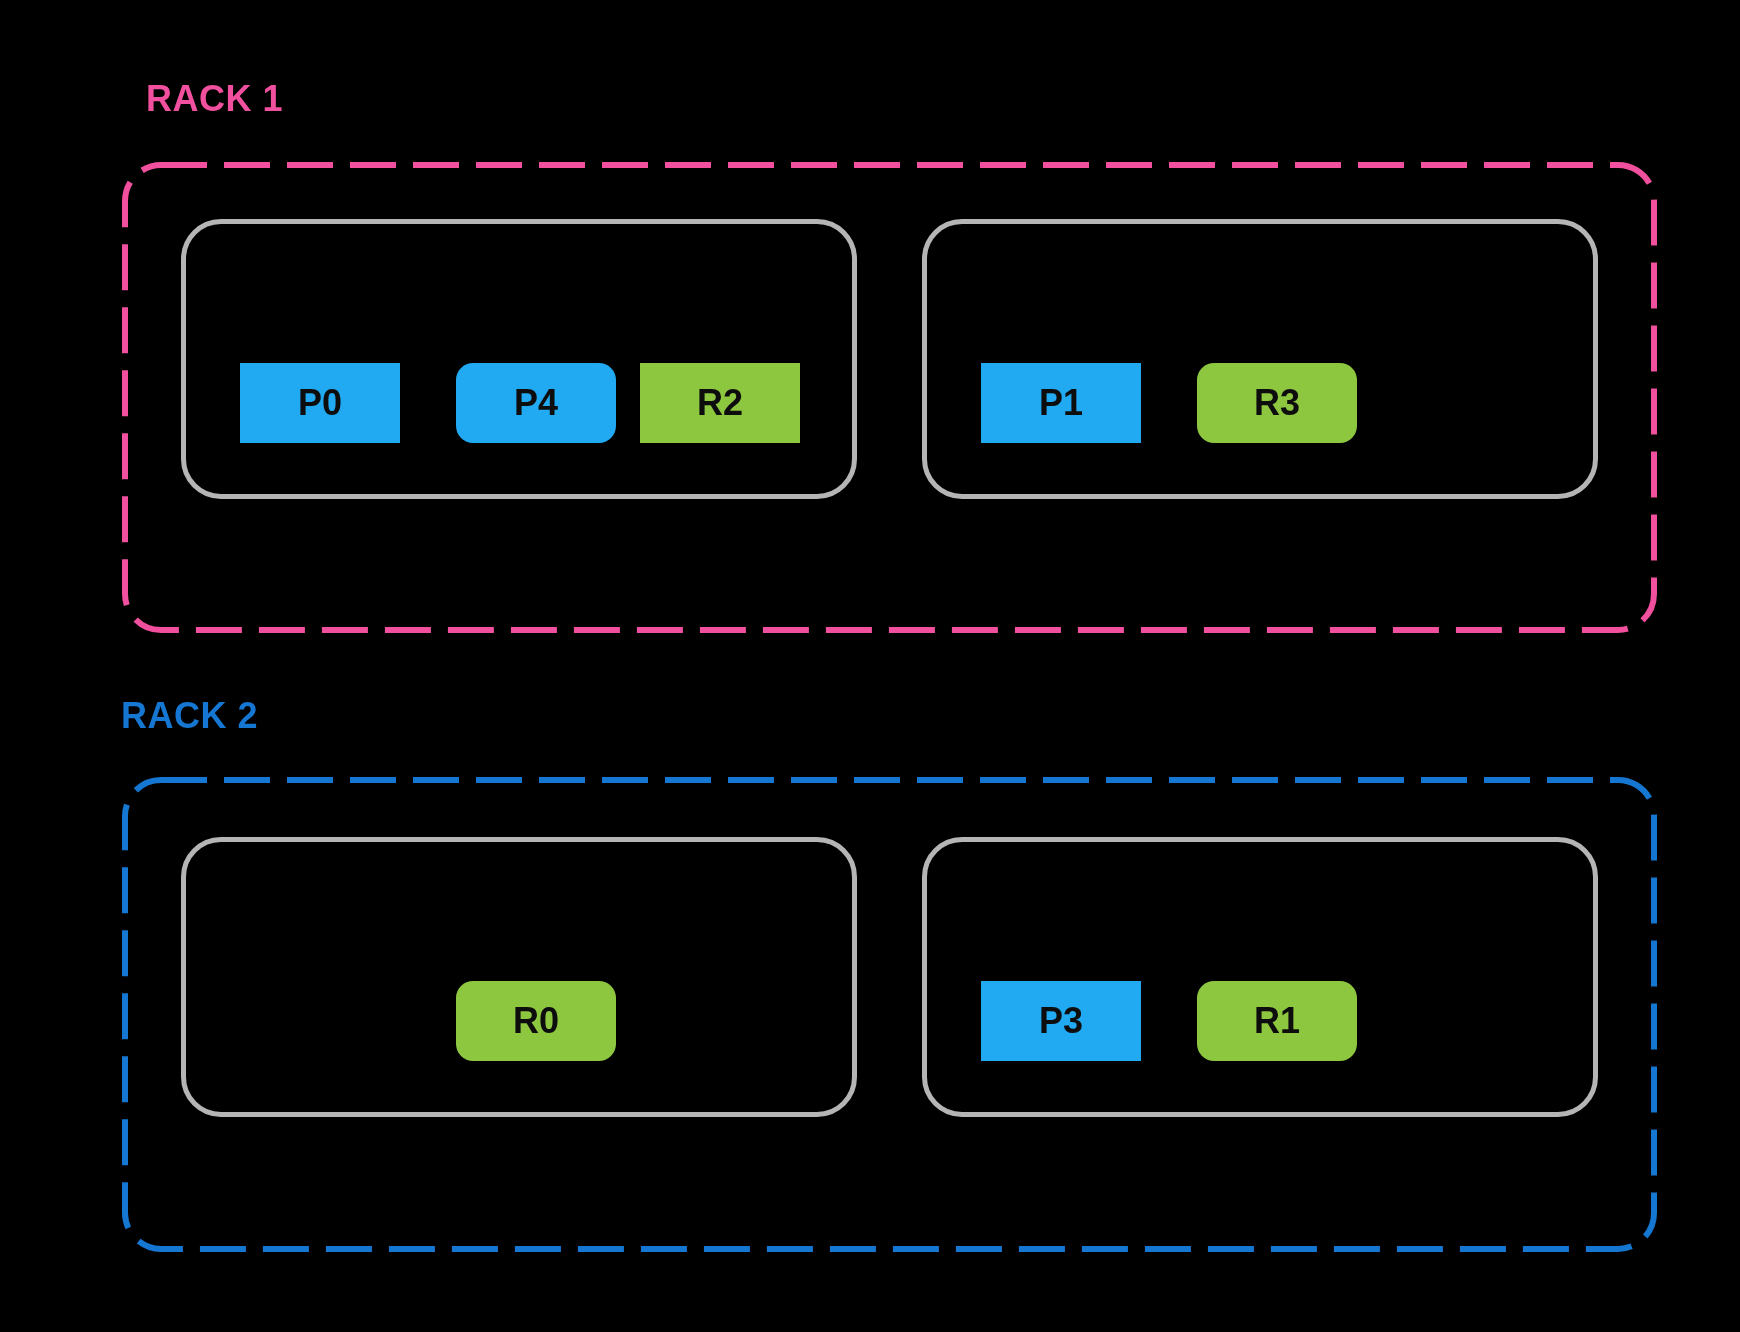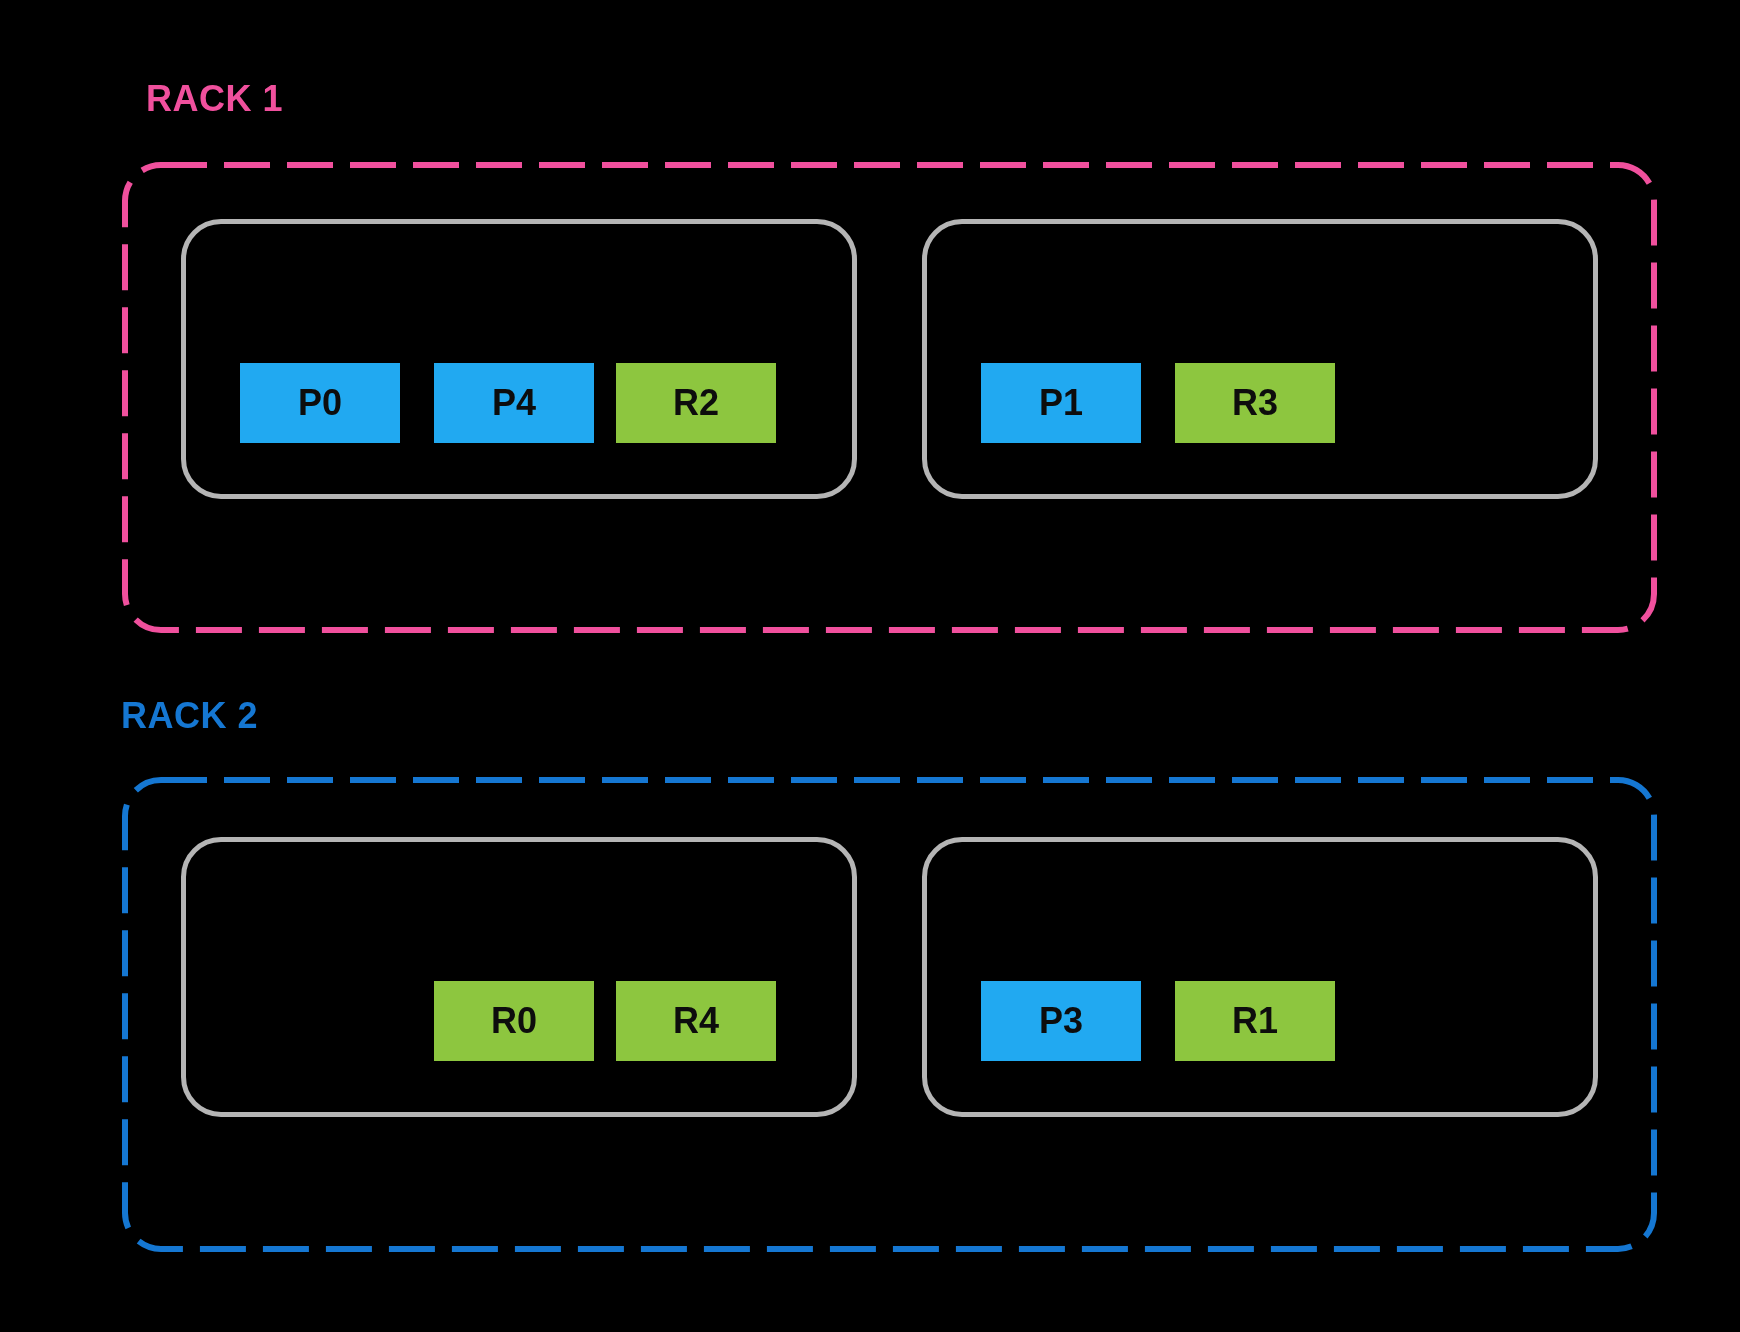--- a/index.html
+++ b/index.html
@@ -62,22 +62,22 @@
     width: 160px;
     height: 80px;
     display: flex;
     align-items: center;
     justify-content: center;
     font-size: 36px;
     font-weight: 700;
     color: var(--block_text, #0D0D0D);
   }
   .block.pos-1 { left: 54px; }
-  .block.pos-2 { left: 248px; }
-  .block.pos-3 { left: 430px; }
+  .block.pos-2 { left: 270px; border-radius: 17px; }
+  .block.pos-3 { left: 454px; }
   .block[data-kind="p"] { background: var(--p_block, #1FA8F0); }
   .block[data-kind="r"] { background: var(--r_block, #8DC63F); }
 </style>
 </head>
 <body style="background: rgb(0, 0, 0);">
 
 <div class="diagram">
 
   <div class="rack-label" id="rack1-label">RACK 1</div>
 
@@ -100,21 +100,20 @@
 
   <div class="rack-label" id="rack2-label">RACK 2</div>
 
   <div class="rack-box" id="rack2">
     <svg class="boundary" width="1535" height="475" viewBox="0 0 1535 475" aria-hidden="true">
       <rect x="3" y="3" width="1529" height="469" rx="36"></rect>
     </svg>
 
     <div class="host h-left">
       <div class="block pos-2" data-kind="r">R0</div>
-      <div class="block pos-3" data-kind="r">R4</div>
     </div>
 
     <div class="host h-right">
       <div class="block pos-1" data-kind="p">P3</div>
       <div class="block pos-2" data-kind="r">R1</div>
     </div>
   </div>
 
 </div>
 

